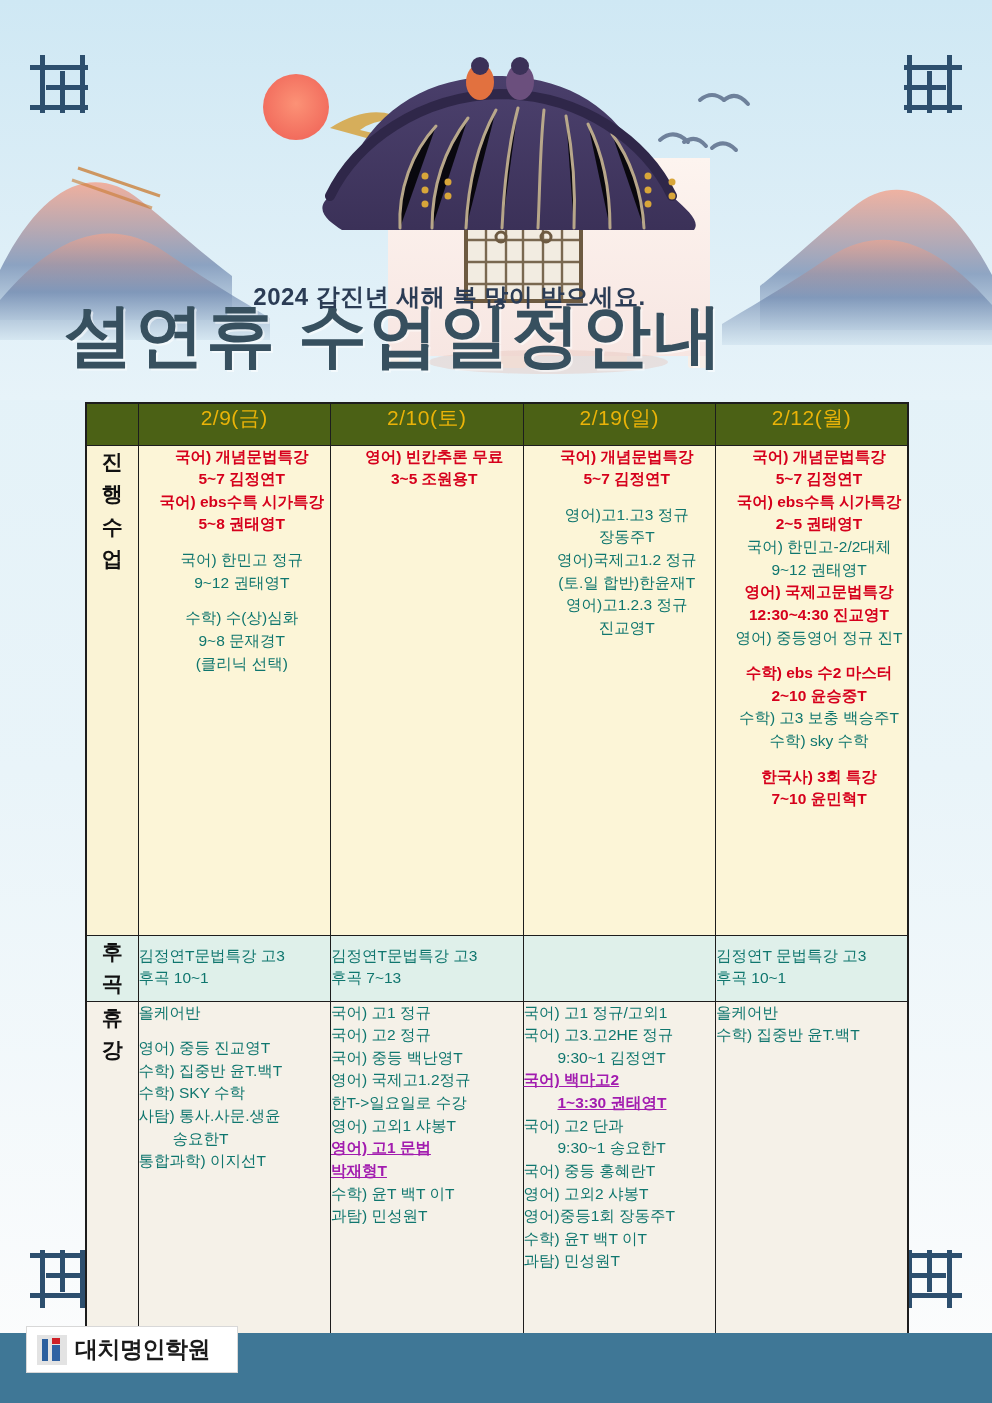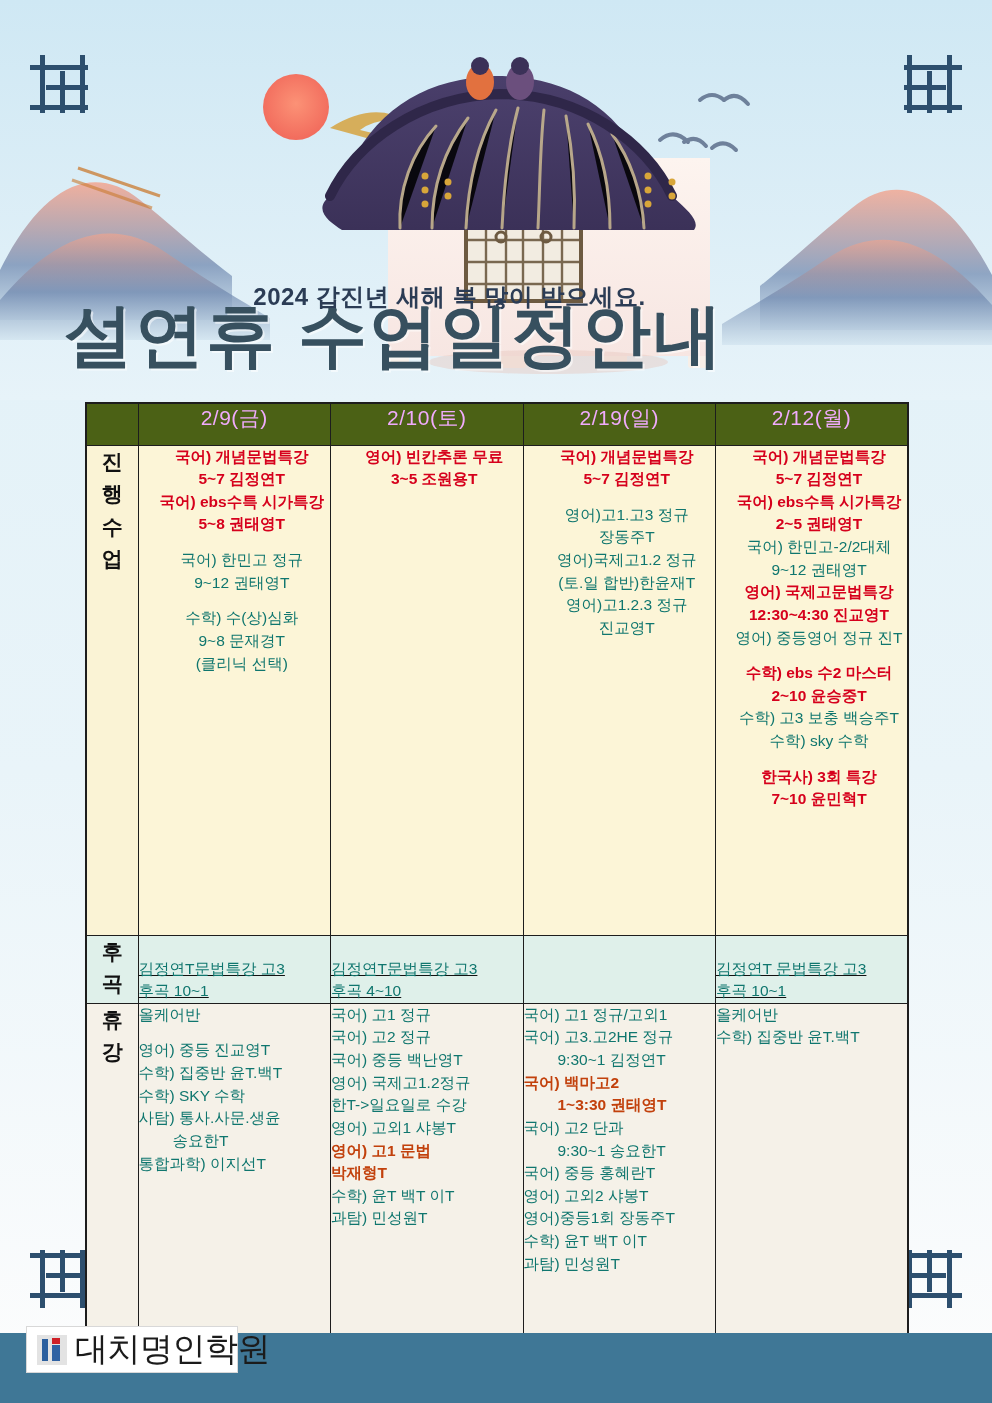--- a/index.html
+++ b/index.html
@@ -93,21 +93,21 @@
   table.schedule td, table.schedule th {
     border: 1px solid #1d1d1d;
     vertical-align: top;
     padding: 0;
   }
   col.c-label { width: 52px; }
   col.c-day   { width: 192.5px; }
 
   thead th {
     background: #4b6115;
-    color: #f0abfc;
+    color: #eab308;
     font-size: 21px;
     font-weight: 500;
     height: 42px;
     text-align: center;
     vertical-align: middle;
     letter-spacing: 0.5px;
   }
   thead th.blank { background: #4b6115; }
 
   .rowlabel {
@@ -132,25 +132,25 @@
     font-size: 15.5px;
     line-height: 1.46;
     color: #111;
   }
   .line { white-space: nowrap; }
   .line.center { text-align: center; }
   .line.left { text-align: left; }
   .line.indent { padding-left: 34px; }
   .line.gap { height: 13px; }
   .red  { color: #d6001c; font-weight: 700; }
-  .blue { color: #c2410c; font-weight: 600; }
+  .blue { color: #a21caf; font-weight: 600; text-decoration: underline; }
   .blk  { color: #0f766e; }
 
   tr.row-jinhaeng td.cell { height: 490px; }
-  tr.row-hugok td.cell { height: 62px; padding-top: 22px; text-decoration: underline; }
+  tr.row-hugok td.cell { height: 62px; padding-top: 9px; }
   tr.row-hugok td.cell .line { font-size: 15.5px; }
   tr.row-hyugang td.cell { height: 340px; }
 
   
   td.cell.ctr .line { text-align: center; }
   td.cell.ctr { padding-left: 19px; padding-right: 4px; }
 
   
   .footer {
     position: absolute;
@@ -172,22 +172,22 @@
   .logo-mark {
     width: 30px; height: 30px;
     background: #e3e3e3;
     position: relative;
     flex: 0 0 auto;
   }
   .logo-mark .bar-l { position: absolute; left: 5px; top: 4px; width: 6px; height: 22px; background: #2b5f9e; }
   .logo-mark .bar-r { position: absolute; left: 15px; top: 10px; width: 8px; height: 16px; background: #2f62a3; }
   .logo-mark .dot   { position: absolute; left: 15px; top: 3px; width: 8px; height: 6px; background: #cf2027; }
   .logo-text {
-    font-size: 33px;
-    font-weight: 400;
+    font-size: 23px;
+    font-weight: 700;
     color: #1b1b1b;
     letter-spacing: -0.5px;
     white-space: nowrap;
   }
 </style>
 </head>
 <body>
 
 <div id="poster">
 
@@ -428,21 +428,21 @@
             <td class="rowlabel">
               <span class="vchar">후</span>
               <span class="vchar">곡</span>
             </td>
             <td class="cell">
               <div class="line blk left">김정연T문법특강 고3</div>
               <div class="line blk left">후곡 10~1</div>
             </td>
             <td class="cell">
               <div class="line blk left">김정연T문법특강 고3</div>
-              <div class="line blk left">후곡 4~10</div>
+              <div class="line blk left">후곡 7~13</div>
             </td>
             <td class="cell"></td>
             <td class="cell">
               <div class="line blk left">김정연T 문법특강 고3</div>
               <div class="line blk left">후곡 10~1</div>
             </td>
           </tr>
           <tr class="row-hyugang">
             <td class="rowlabel">
               <span class="vchar">휴</span>

